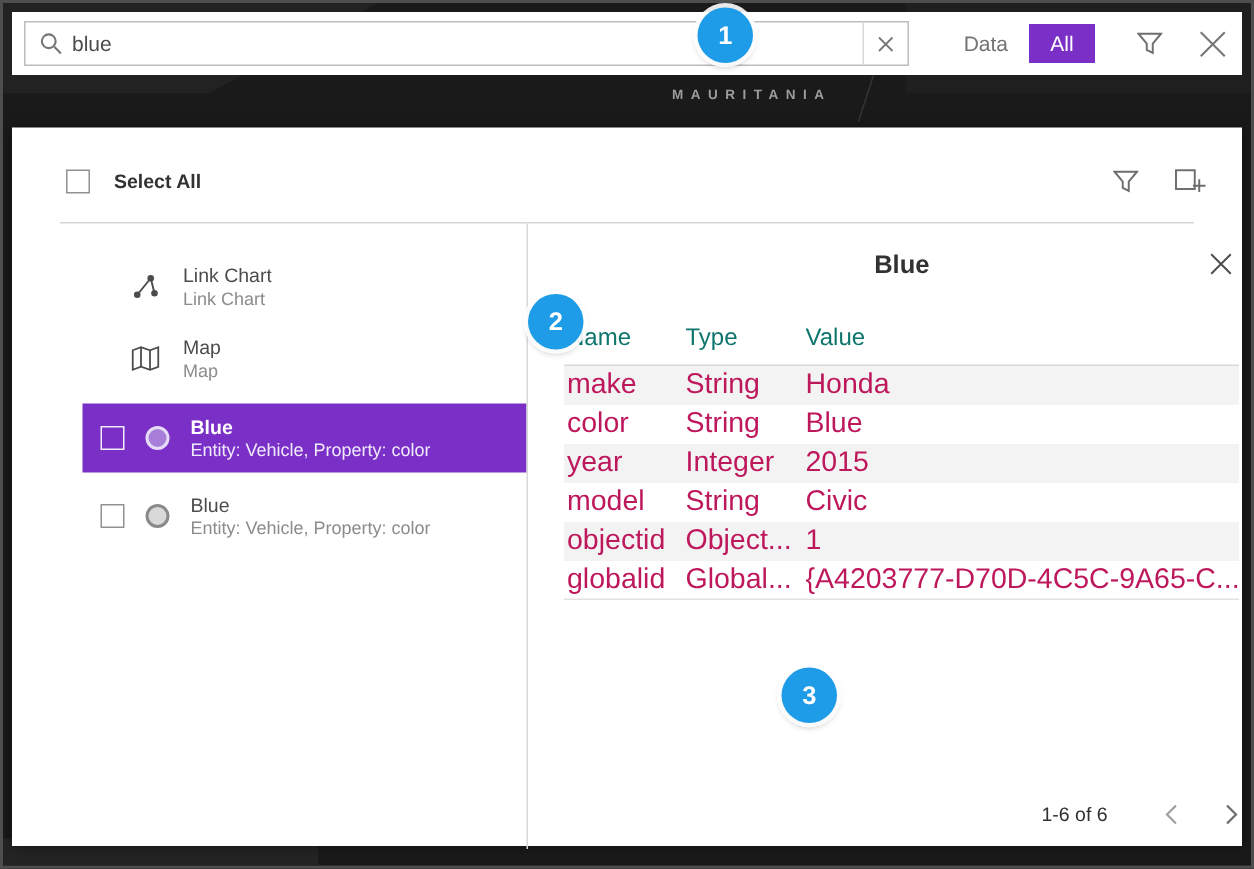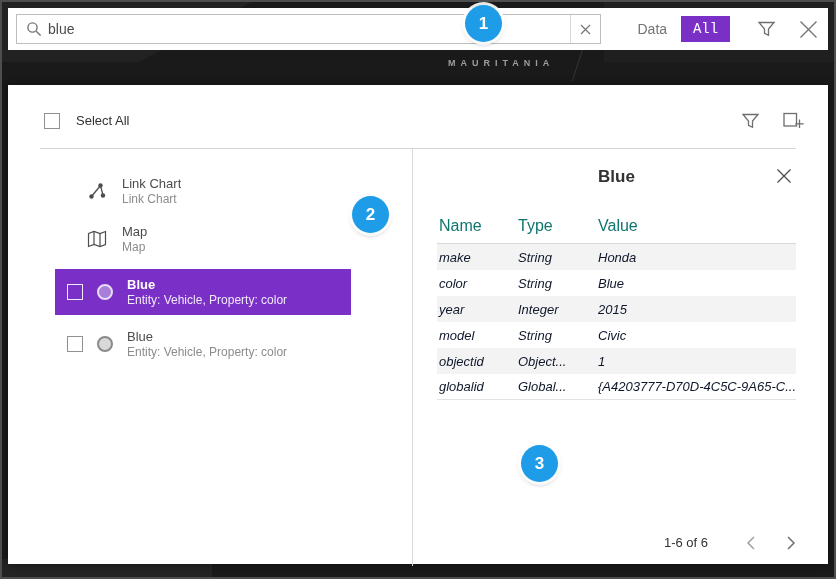--- a/index.html
+++ b/index.html
@@ -14,33 +14,33 @@
   .boundary-line { position:absolute; left:575px; top:46px; width:0; height:34px; border-left:1px solid #353535; transform:rotate(18deg); }
   .country-label { position:absolute; left:446px; top:56px; font-size:9px; font-weight:bold; letter-spacing:5px; color:#9d9d9d; }
 
   
   .topbar { position:absolute; left:6px; right:6px; top:6px; height:42px; background:#ffffff; display:flex; align-items:center; padding:0 10px 0 8px; }
   .search-box { display:flex; align-items:center; width:592px; height:30px; border:1px solid #bdbdbd; background:#fff; }
   .search-box .mag { padding:0 6px 0 9px; display:flex; align-items:center; }
   .search-box input { flex:1; border:none; outline:none; font-size:14px; color:#4c4c4c; font-family:inherit; background:transparent; }
   .clear-btn { width:30px; height:28px; display:flex; align-items:center; justify-content:center; border-left:1px solid #d9d9d9; cursor:pointer; }
   .scope-label { margin-left:36px; font-size:14px; color:#737373; cursor:pointer; }
-  .all-btn { margin-left:14px; height:26px; min-width:44px; padding:0 12px; border:none; background:#7A30C7; color:#fff; font-size:14px; font-family:Liberation Mono, monospace; cursor:pointer; display:flex; align-items:center; justify-content:center; }
+  .all-btn { margin-left:14px; height:26px; min-width:44px; padding:0 12px; border:none; background:#7A30C7; color:#fff; font-size:14px; font-family:Liberation Sans, sans-serif; cursor:pointer; display:flex; align-items:center; justify-content:center; }
   .topbar-filter { margin-left:28px; display:flex; align-items:center; cursor:pointer; }
   .topbar-close { margin-left:24px; display:flex; align-items:center; cursor:pointer; }
 
   
   .badge { position:absolute; width:37px; height:37px; border-radius:50%; background:#1E9CE8; color:#fff; font-size:17px; font-weight:bold; display:flex; align-items:center; justify-content:center; box-shadow:0 0 0 3px rgba(255,255,255,0.9), 0 2px 5px rgba(0,0,0,0.35); z-index:30; }
   .badge-1 { left:463px; top:3px; }
   .badge-2 { left:350px; top:194px; }
   .badge-3 { left:519px; top:443px; }
 
   
   .panel { position:absolute; left:6px; right:6px; top:83px; height:479px; background:#fff; box-shadow:0 0 10px rgba(0,0,0,0.45); }
-  .panel-header { display:flex; align-items:center; padding:26px 24px 18px 36px; }
+  .panel-header { display:flex; align-items:center; padding:26px 24px 18px 36px;font-weight:bold; }
   .checkbox { width:16px; height:16px; border:1px solid #919191; background:#fff; flex:0 0 auto; cursor:pointer; }
   .select-all-label { margin-left:16px; font-size:13px; color:#323232; }
   .header-spacer { flex:1; }
   .hdr-icon { display:flex; align-items:center; cursor:pointer; }
   .hdr-icon + .hdr-icon { margin-left:24px; }
   .h-divider { border-bottom:1px solid #d6d6d6; margin:0 32px; }
 
   .panel-body { display:flex; height:417px; }
 
   
@@ -61,21 +61,21 @@
 
   
   .detail { flex:1; border-left:1px solid #d8d8d8; position:relative; padding:0 32px 0 24px; }
   .detail-header { height:56px; display:flex; align-items:center; justify-content:center; position:relative; }
   .detail-title { font-size:17px; font-weight:600; color:#323232; }
   .detail-close { position:absolute; right:4px; top:19px; cursor:pointer; display:flex; }
 
   .prop-table { width:100%; }
   .tr { display:flex; align-items:center; }
   .tr-head { padding:12px 0 8px; border-bottom:1px solid #d8d8d8; font-size:16px; color:#0f766e; }
-  .tr-data { height:26px; font-size:13px; color:#0f172a;font-style:italic; }
+  .tr-data { height:26px; font-size:19px; color:#be185d; }
   .tr-data.striped { background:#f3f3f3; }
   .tr-data:last-child { border-bottom:1px solid #e2e2e2; }
   .td-name { width:81px; padding-left:2px; flex:0 0 auto; }
   .td-type { width:80px; flex:0 0 auto; }
   .td-value { flex:1; white-space:nowrap; overflow:hidden; text-overflow:ellipsis; }
 
   .pagination { position:absolute; right:32px; bottom:16px; display:flex; align-items:center;margin-left:48px; }
   .page-range { font-size:13px; color:#323232; margin-right:38px; }
   .pg-btn { display:flex; align-items:center; cursor:pointer; }
   .pg-btn + .pg-btn { margin-left:32px; }

